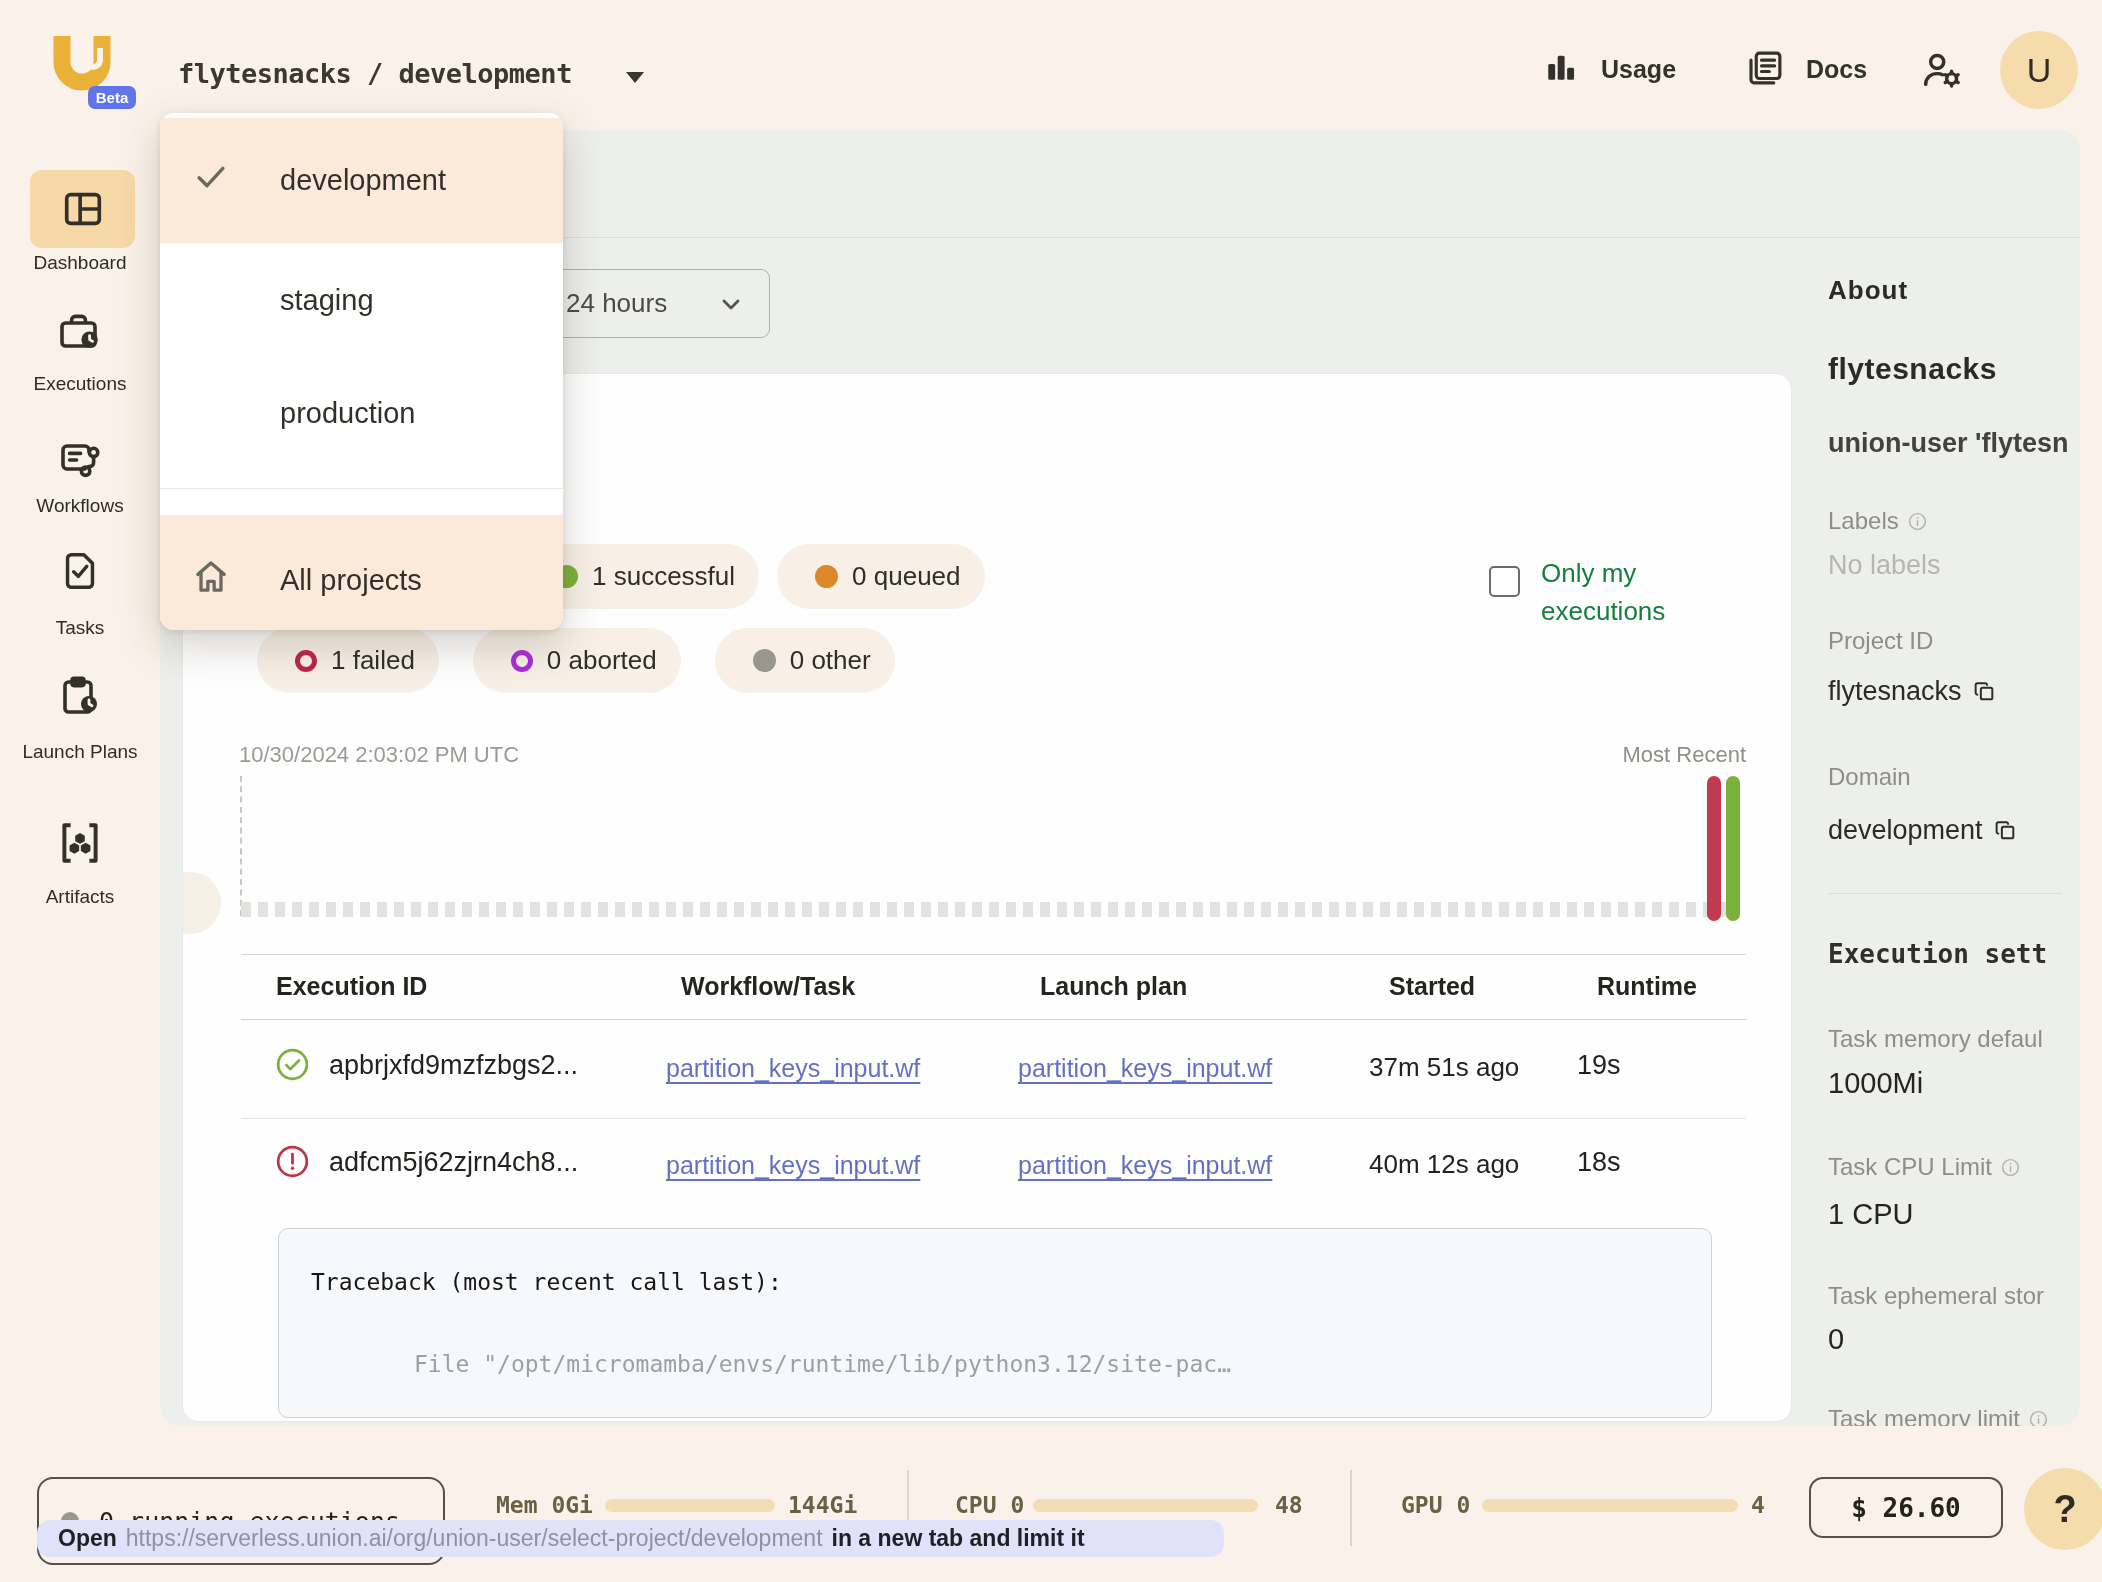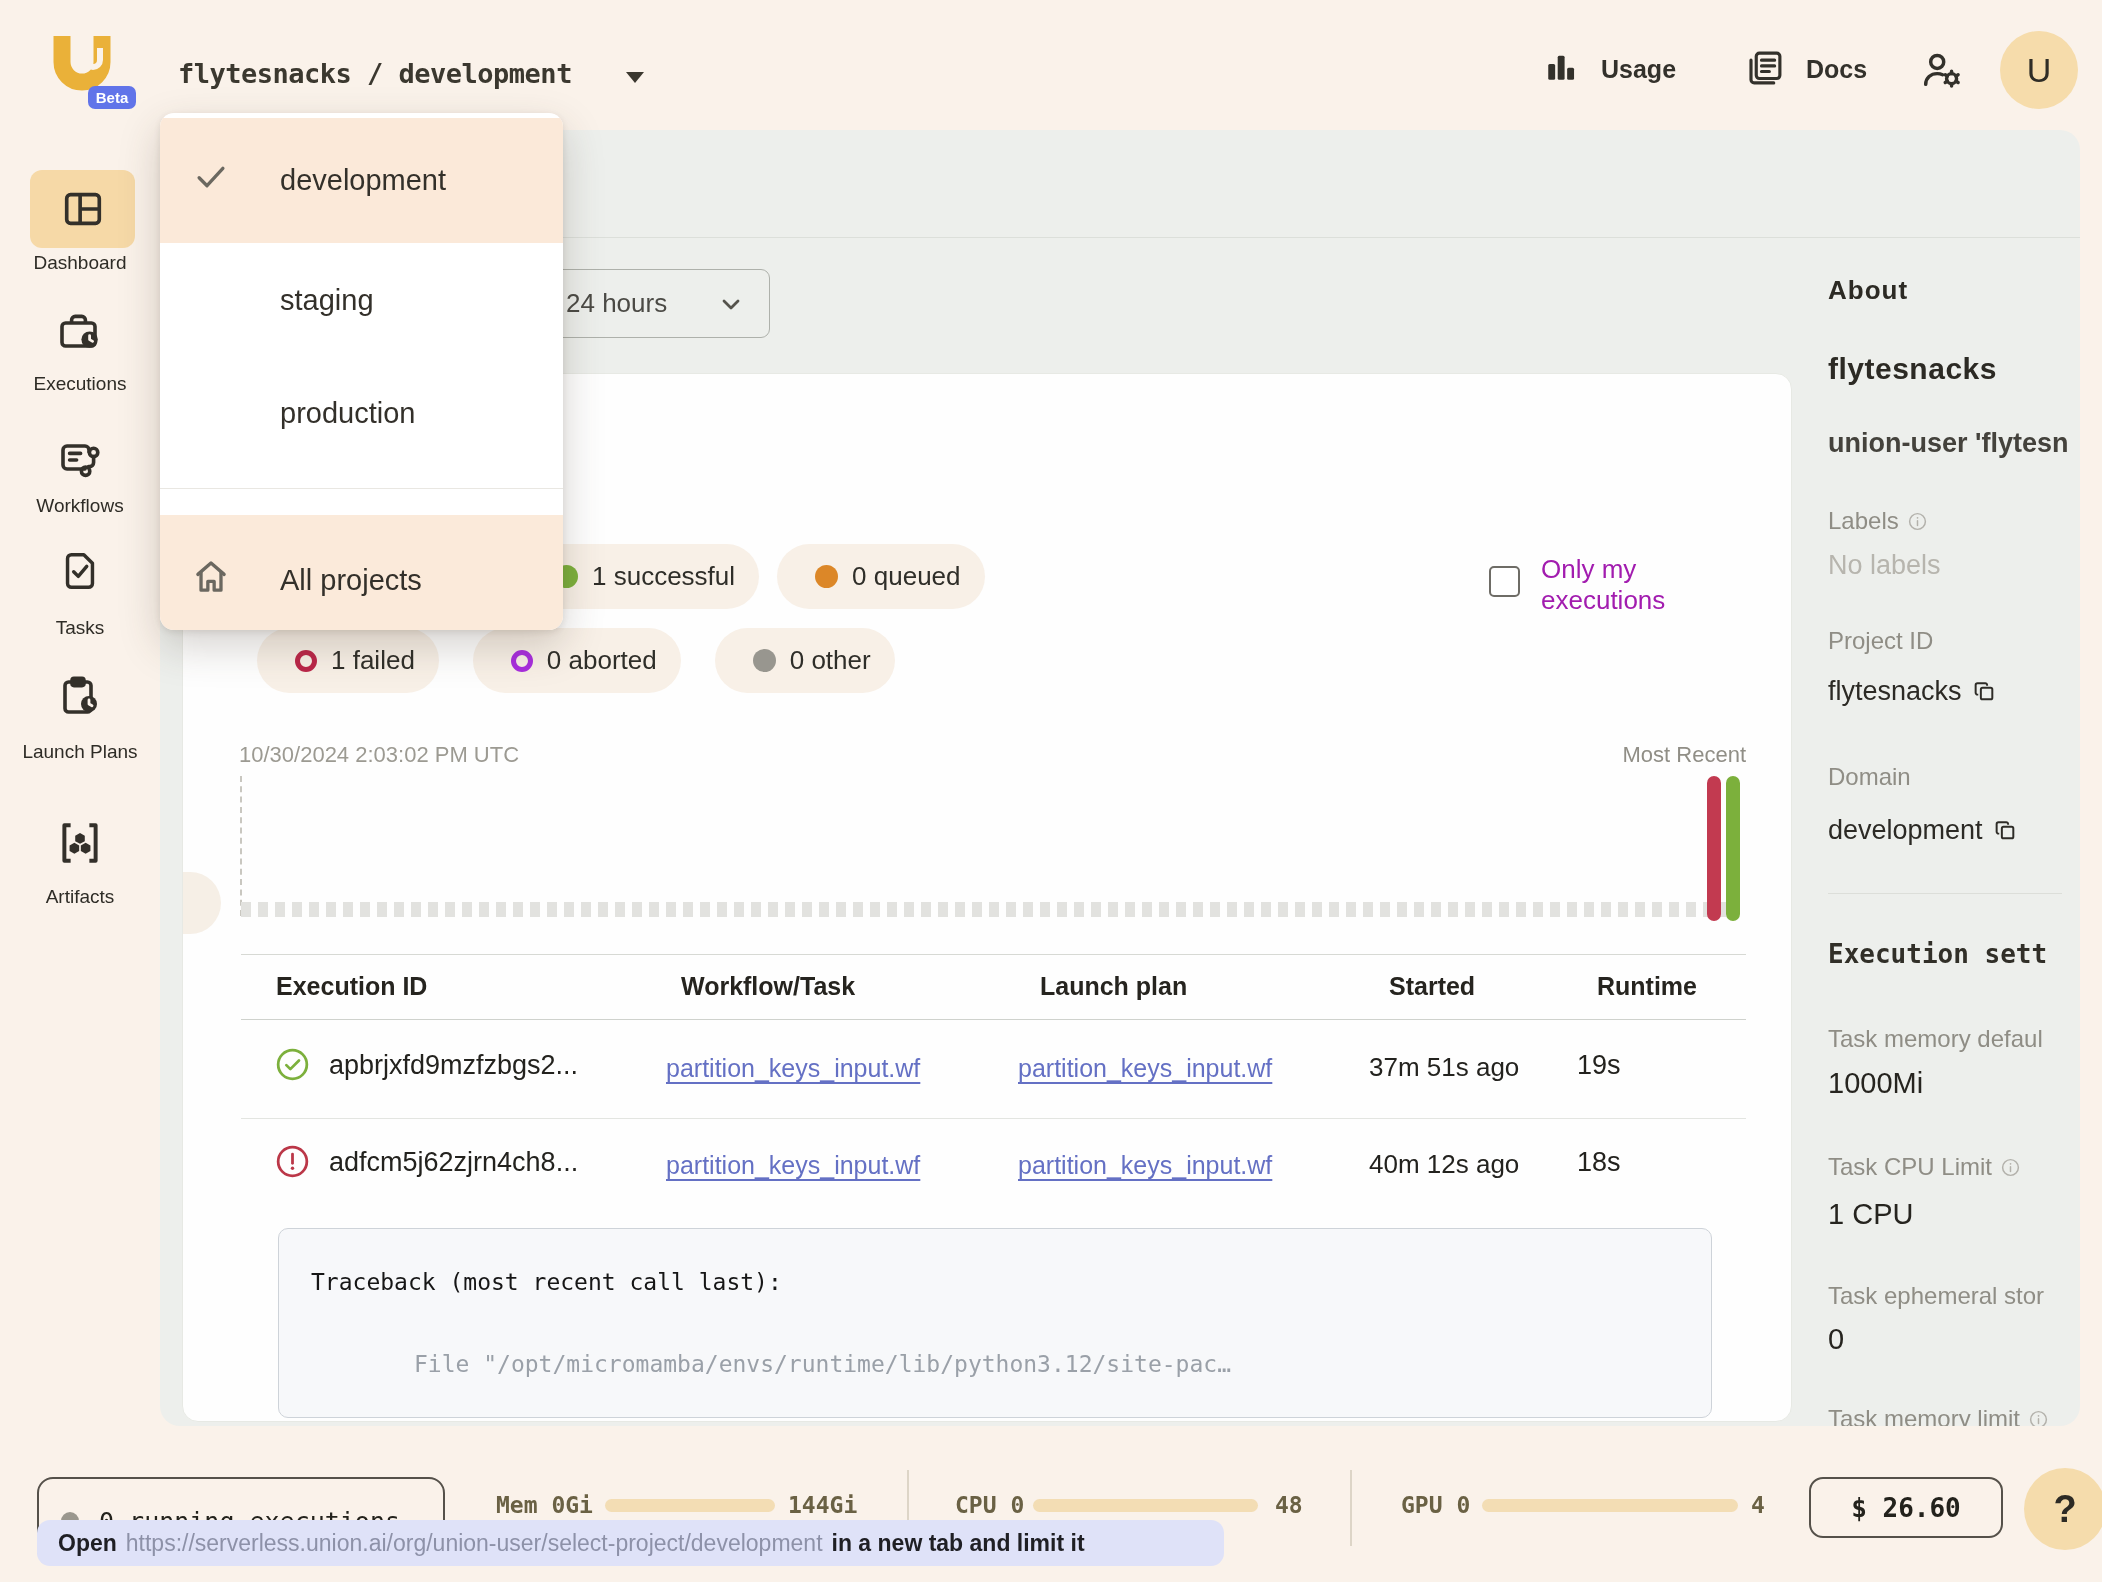--- a/index.html
+++ b/index.html
@@ -38,21 +38,21 @@
   .chip-row { position:absolute; display:flex; gap:18px; }
   .row1 { left:334px; top:170px; }
   .row2 { left:74px; top:254px;gap:34px; }
   .chip { height:65px; border-radius:33px; background:#f8f0e7; display:flex; align-items:center;
     padding:0 24px 0 38px; font-size:26px; color:#2f2e29; white-space:nowrap;}
   .chip .dot { width:23px; height:23px; border-radius:50%; margin-right:14px; flex:none;}
   .chip .ring { width:22px; height:22px; border-radius:50%; border:5.5px solid #000; margin-right:14px; flex:none; background:transparent;}
   .partial-chip { left:0px; top:498px; width:38px; height:62px; background:#f6efe6; border-radius:0 31px 31px 0; z-index:4;}
 
   .onlymy-box { left:1306px; top:192px; width:31px; height:31px; border:2.5px solid #6e6c66; border-radius:5px; background:#fff;}
-  .onlymy-label { left:1358px; top:180px; width:190px; font-size:26px; line-height:31px; color:#a21caf;}
+  .onlymy-label { left:1358px; top:180px; width:190px; font-size:26px; line-height:38px; color:#15803d;}
 
   .tl-start { left:56px; top:368px; font-size:22px; color:#9c9a92; }
   .tl-end { left:1370px; top:368px; width:193px; text-align:right; font-size:22px; color:#908e86; }
   .tl-dash { left:57px; top:402px; height:140px; width:0; border-left:2px dashed #c9c7c0; }
   .tl-dots { left:58px; top:528px; width:1485px; height:15px;
     background:repeating-linear-gradient(90deg,#e2e2df 0 10px,transparent 10px 17px); }
   .tl-bar { top:402px; width:14px; height:145px; border-radius:7px; }
   .tl-bar.failed { left:1524px; } .tl-bar.success { left:1543px; }
 
   .tline { left:58px; width:1505px; height:1px; }
@@ -85,21 +85,21 @@
     display:flex; align-items:center; padding-left:22px; gap:20px; z-index:20;}
   .run-dot { width:18px; height:18px; border-radius:50%; background:#9a978e; flex:none;}
   .run-txt { font-size:25px; color:#23221c; }
   .gauge-label { top:1492px; font-size:23px; font-weight:700; color:#6a6144; z-index:20;}
   .gauge-bar { top:1499px; height:13px; border-radius:7px; background:#f3ddb4; z-index:20;}
   .vdiv { top:1470px; width:2px; height:76px; background:#ddd5c7; z-index:20;}
   .cost-btn { left:1809px; top:1477px; width:194px; height:61px; border:2.5px solid #55514a; border-radius:14px;
     display:flex; align-items:center; justify-content:center; font-size:26px; font-weight:600; color:#23221c; z-index:20;}
   .help-btn { left:2024px; top:1468px; width:82px; height:82px; border-radius:50%; background:#f5dcac;
     display:flex; align-items:center; justify-content:center; font-size:38px; font-weight:700; color:#2d2b25; z-index:20;}
-  .link-tip { left:37px; top:1520px; width:1187px; height:46px; background:#dfe2f8; border-radius:13px;
+  .link-tip { left:37px; top:1520px; width:1187px; height:37px; background:#dfe2f8; border-radius:13px;
     display:flex; align-items:center; padding-left:21px; gap:9px; font-size:23px; white-space:nowrap; overflow:hidden; z-index:60;}
   .link-tip .b { color:#1f1f24; font-weight:700; }
   .link-tip .u { color:#8d91a8; }
 
   
   .proj-menu { left:160px; top:113px; width:403px; height:517px; background:#fff; border-radius:14px; z-index:50;
     box-shadow:0 16px 42px rgba(70,55,40,.22), 0 2px 6px rgba(70,55,40,.12); overflow:hidden; padding-top:5px;}
   .mi { position:relative; display:flex; align-items:center; font-size:29px; color:#33302a; }
   .mi .txt { position:absolute; left:120px; }
   .mi-dev { height:125px; background:#fbe9d9; }

